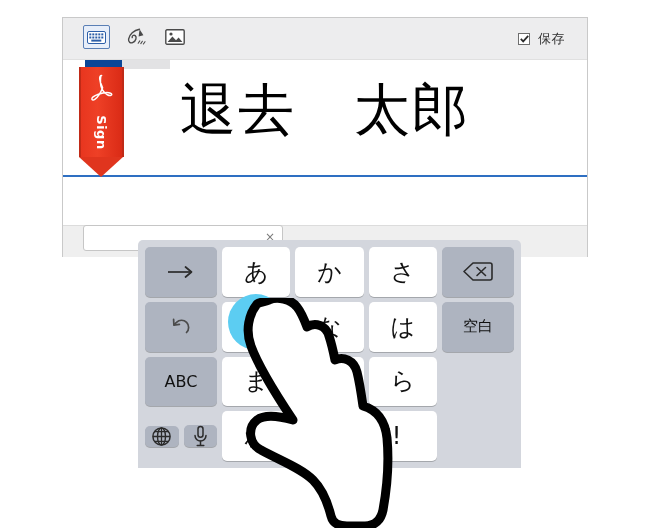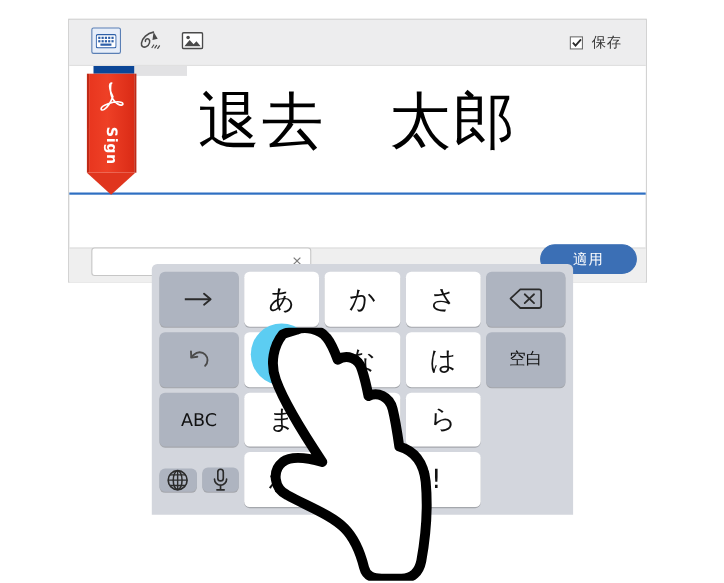--- a/index.html
+++ b/index.html
@@ -247,21 +247,20 @@
   </div>
 
   <div id="sig-line"></div>
 
 
   <div id="sig-footer">
     <div id="sig-input-wrap">
       <input id="sig-input" type="text" placeholder="" style="">
       <span id="sig-input-clear">×</span>
     </div>
-    <div class="btn" id="btn-apply">適用</div>
   </div>
 
   <div id="tab-stub"></div>
   <div id="tab-stub2"></div>
 
   <div id="sign-ribbon">
     <div class="body"></div>
     <div class="tip"></div>
     <div class="acro">
       <svg width="27" height="30" viewBox="0 0 27 30" aria-hidden="true">

